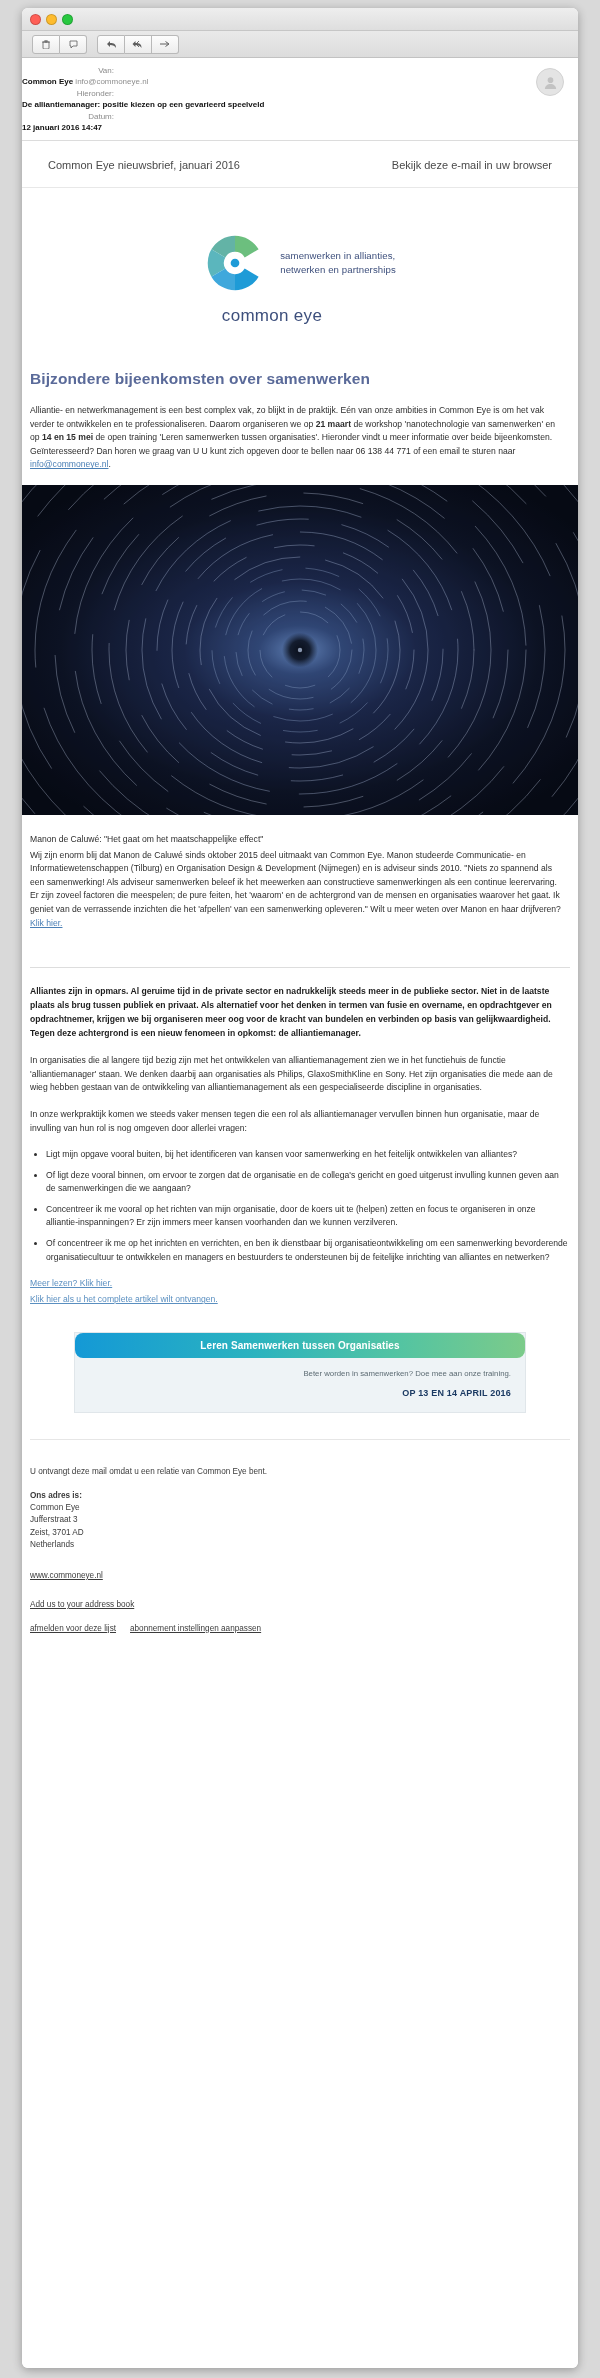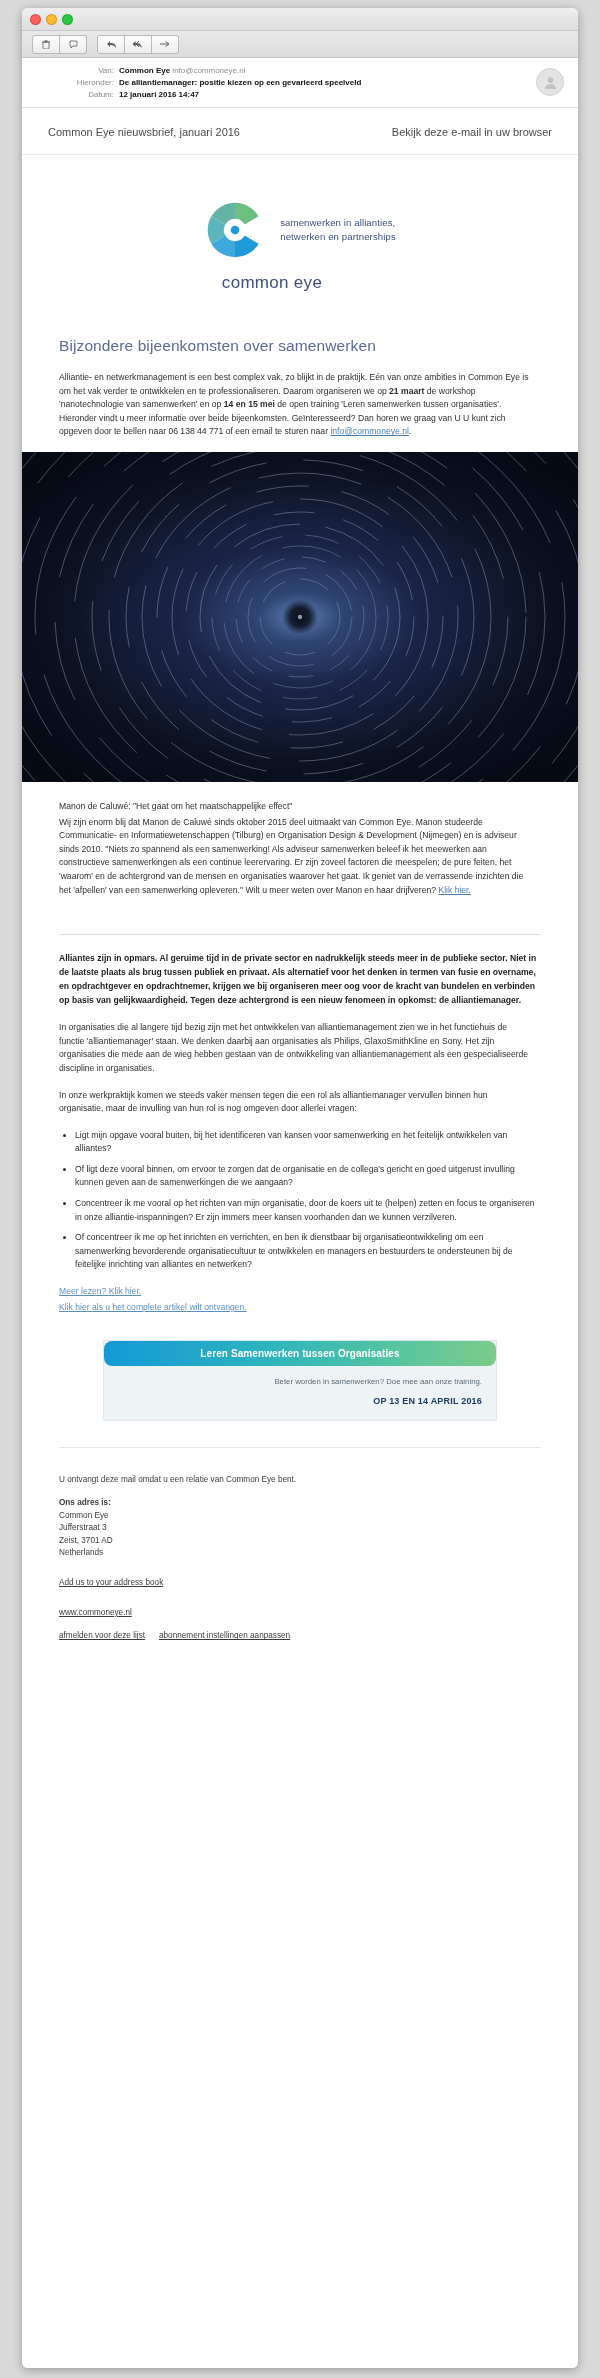--- a/index.html
+++ b/index.html
@@ -73,21 +73,21 @@
   .btn-group .tb-btn:not(:first-child):not(:last-child) { border-left: none; }
 
   
   .mailhead {
     background: #ffffff;
     padding: 6px 0 7px 0;
     border-bottom: 1px solid #dcdcdc;
     position: relative;
     flex: none;
   }
-  .field { display: flex; font-size: 8px; line-height: 11px; padding: 0.5px 0; }
+  .field { display: flex; font-size: 8px; line-height: 11px; padding: 0.5px 0; flex-direction: column; }
   .field .lbl {
     width: 92px; text-align: right; color: #8b8b8b; padding-right: 5px; flex: none;
   }
   .field .val { color: #1a1a1a; }
   .field .val b { font-weight: bold; color: #111; }
   .field .val .muted { color: #8f8f8f; }
   .avatar-circle {
     position: absolute;
     right: 14px; top: 10px;
     width: 26px; height: 26px;
@@ -109,21 +109,21 @@
     display: flex;
     justify-content: space-between;
     align-items: center;
     padding: 18px 26px 16px 26px;
     font-size: 11px;
     color: #4a4a4a;
     border-bottom: 1px solid #e8e8e8;
   }
   .preheader .view-link { color: #4a4a4a; text-decoration: none; }
 
-  .content { padding: 0 37px; }
+  .content { padding: 0 8px; }
 
   
   .logo-block {
     display: flex;
     align-items: center;
     justify-content: center;
     gap: 14px;
     padding: 44px 0 10px 0;
   }
   .logo-mark { width: 62px; height: 62px; flex: none; }
@@ -140,21 +140,21 @@
     color: #3d4f7c;
     letter-spacing: .3px;
     padding: 2px 0 0 0;
     margin-left: -56px;
   }
   .logo-wrap { padding-bottom: 24px; }
 
   
   h1.headline {
     font-size: 15.5px;
-    font-weight: normal;
+    font-weight: bold;
     color: #5a6a99;
     margin: 20px 0 16px 0;
     letter-spacing: .1px;
   }
 
   p.body {
     font-size: 8.6px;
     line-height: 13.6px;
     color: #2e2e2e;
     margin: 0 8px 13px 0;
@@ -475,24 +475,24 @@
       <div class="footer">
         <p>U ontvangt deze mail omdat u een relatie van Common Eye bent.</p>
         <p class="addr">
           <b>Ons adres is:</b><br>
           <span>Common Eye</span><br>
           <span>Jufferstraat 3</span><br>
           <span>Zeist, 3701 AD</span><br>
           <span>Netherlands</span>
         </p>
         <div class="link-block">
-          <a href="#">Add us to your address book</a>
+          <a href="#">www.commoneye.nl</a>
         </div>
         <div class="link-block">
-          <a href="#">www.commoneye.nl</a>
+          <a href="#">Add us to your address book</a>
         </div>
         <div class="links-row">
           <a href="#">afmelden voor deze lijst</a>
           <a href="#">abonnement instellingen aanpassen</a>
         </div>
       </div>
 
     </div>
   </div>
 </div>

